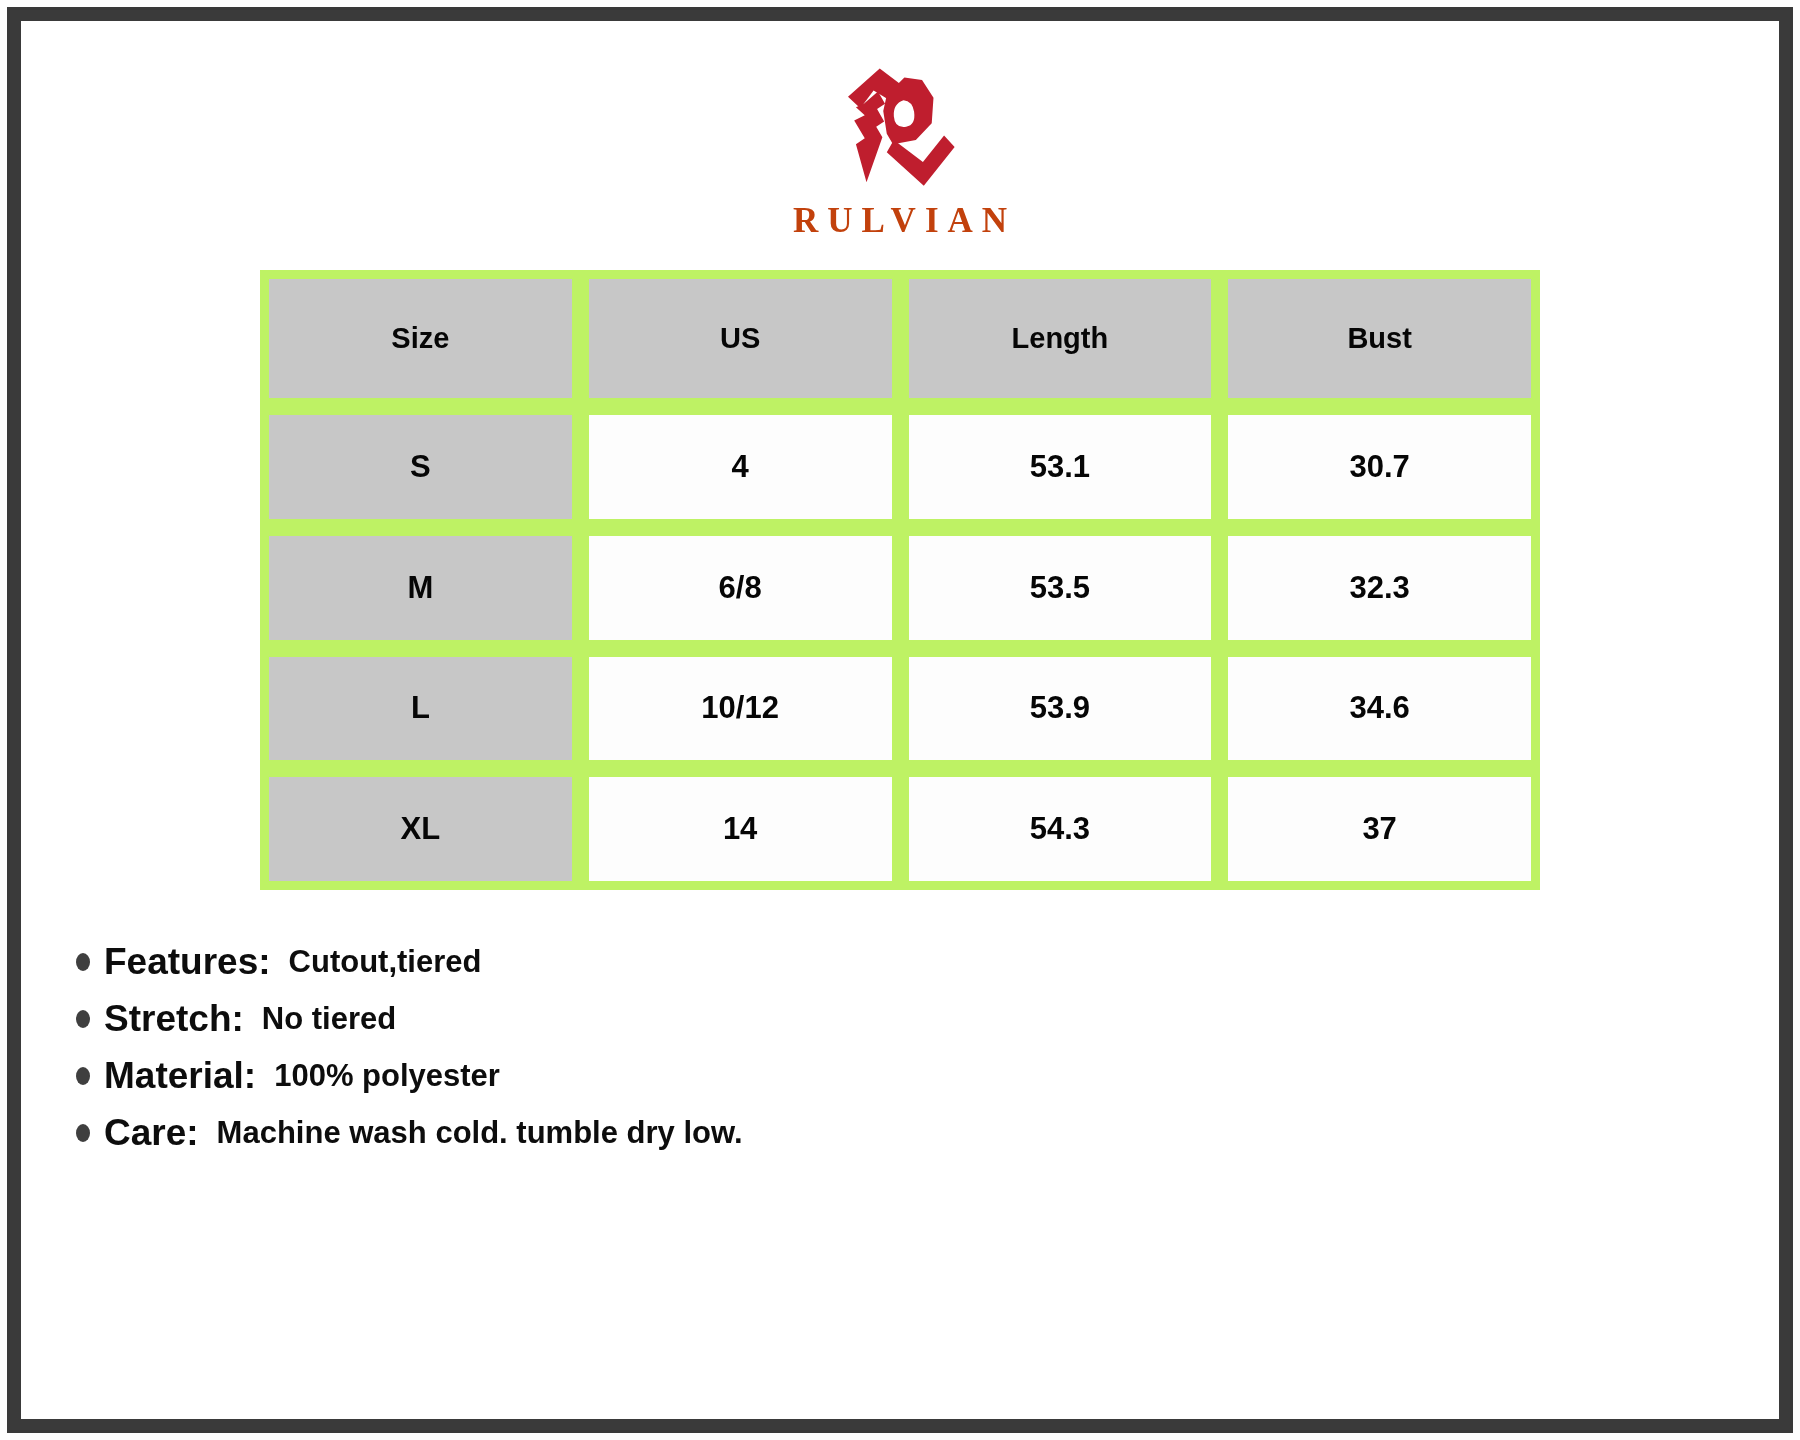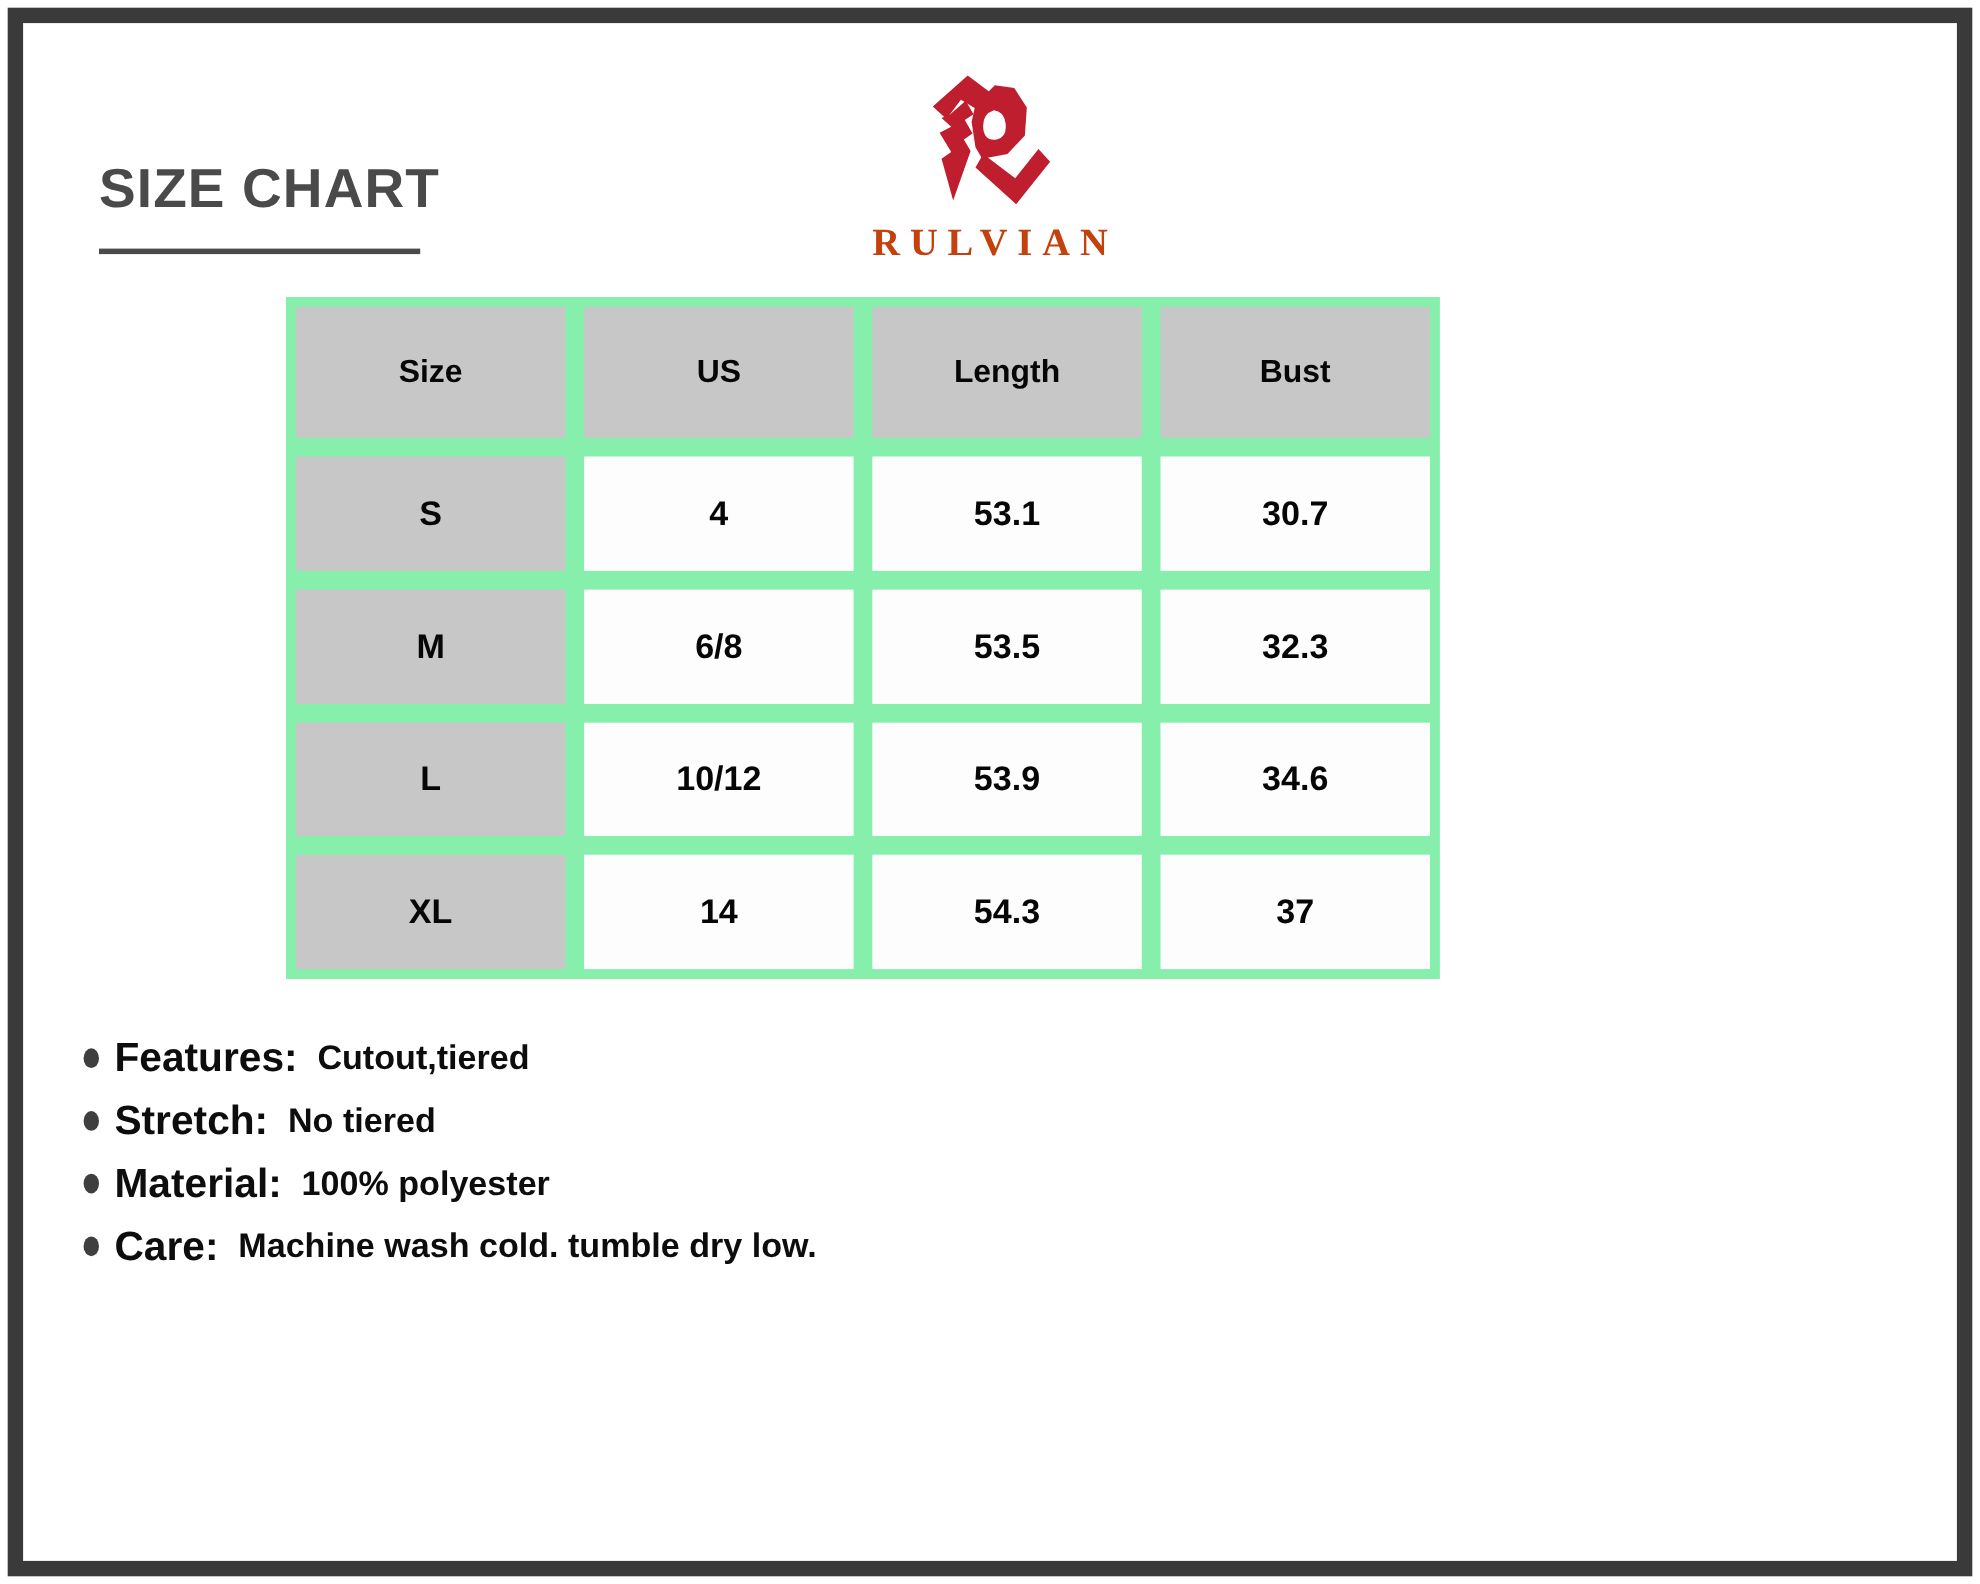--- a/index.html
+++ b/index.html
@@ -63,24 +63,24 @@
     text-indent: 9px;
     color: #c2410c;
     margin-top: 2px;
     white-space: nowrap;
   }
   
   .size-table {
     position: absolute;
     left: 260px;
     top: 270px;
-    width: 1049px;
+    width: 1280px;
     height: 620px;
     box-sizing: border-box;
-    background: #86efac;
+    background: #bef264;
     display: grid;
     grid-template-columns: repeat(4, 1fr);
     grid-template-rows: 1.15fr 1fr 1fr 1fr 1fr;
     gap: 17px;
     padding: 9px;
   }
   .cell {
     display: flex;
     align-items: center;
     justify-content: center;
@@ -133,24 +133,20 @@
     white-space: nowrap;
   }
 </style>
 </head>
 <body>
 
 <div class="canvas">
 
   <div class="frame"></div>
 
-  <div class="title-block">
-    <h1>SIZE CHART</h1>
-    <div class="title-underline"></div>
-  </div>
 
   <div class="brand-block">
     <svg width="150" height="141" viewBox="0 0 170 160" aria-hidden="true">
       <g fill="#bf1e2e">
         <path d="M 26,44 L 62,12 L 86,30 L 70,46 L 55,37 L 40,57 Z"></path>
         <path d="M 44,52 L 60,38 L 68,52 L 59,58 L 67,72 L 58,78 L 65,90 L 47,141 L 35,98 L 45,91 L 33,71 L 45,65 L 35,56 Z"></path>
         <path fill-rule="evenodd" d="M 70,42 L 90,22 L 110,25 L 123,45 L 121,74 L 103,93 L 77,98 L 70,86 L 66,60 Z M 89,48 Q 77,52 78,66 Q 79,80 92,78 Q 103,76 101,61 Q 99,49 89,48 Z"></path>
         <path d="M 78,93 L 111,118 L 135,88 L 147,101 L 112,145 L 70,107 Z"></path>
       </g>
     </svg>

